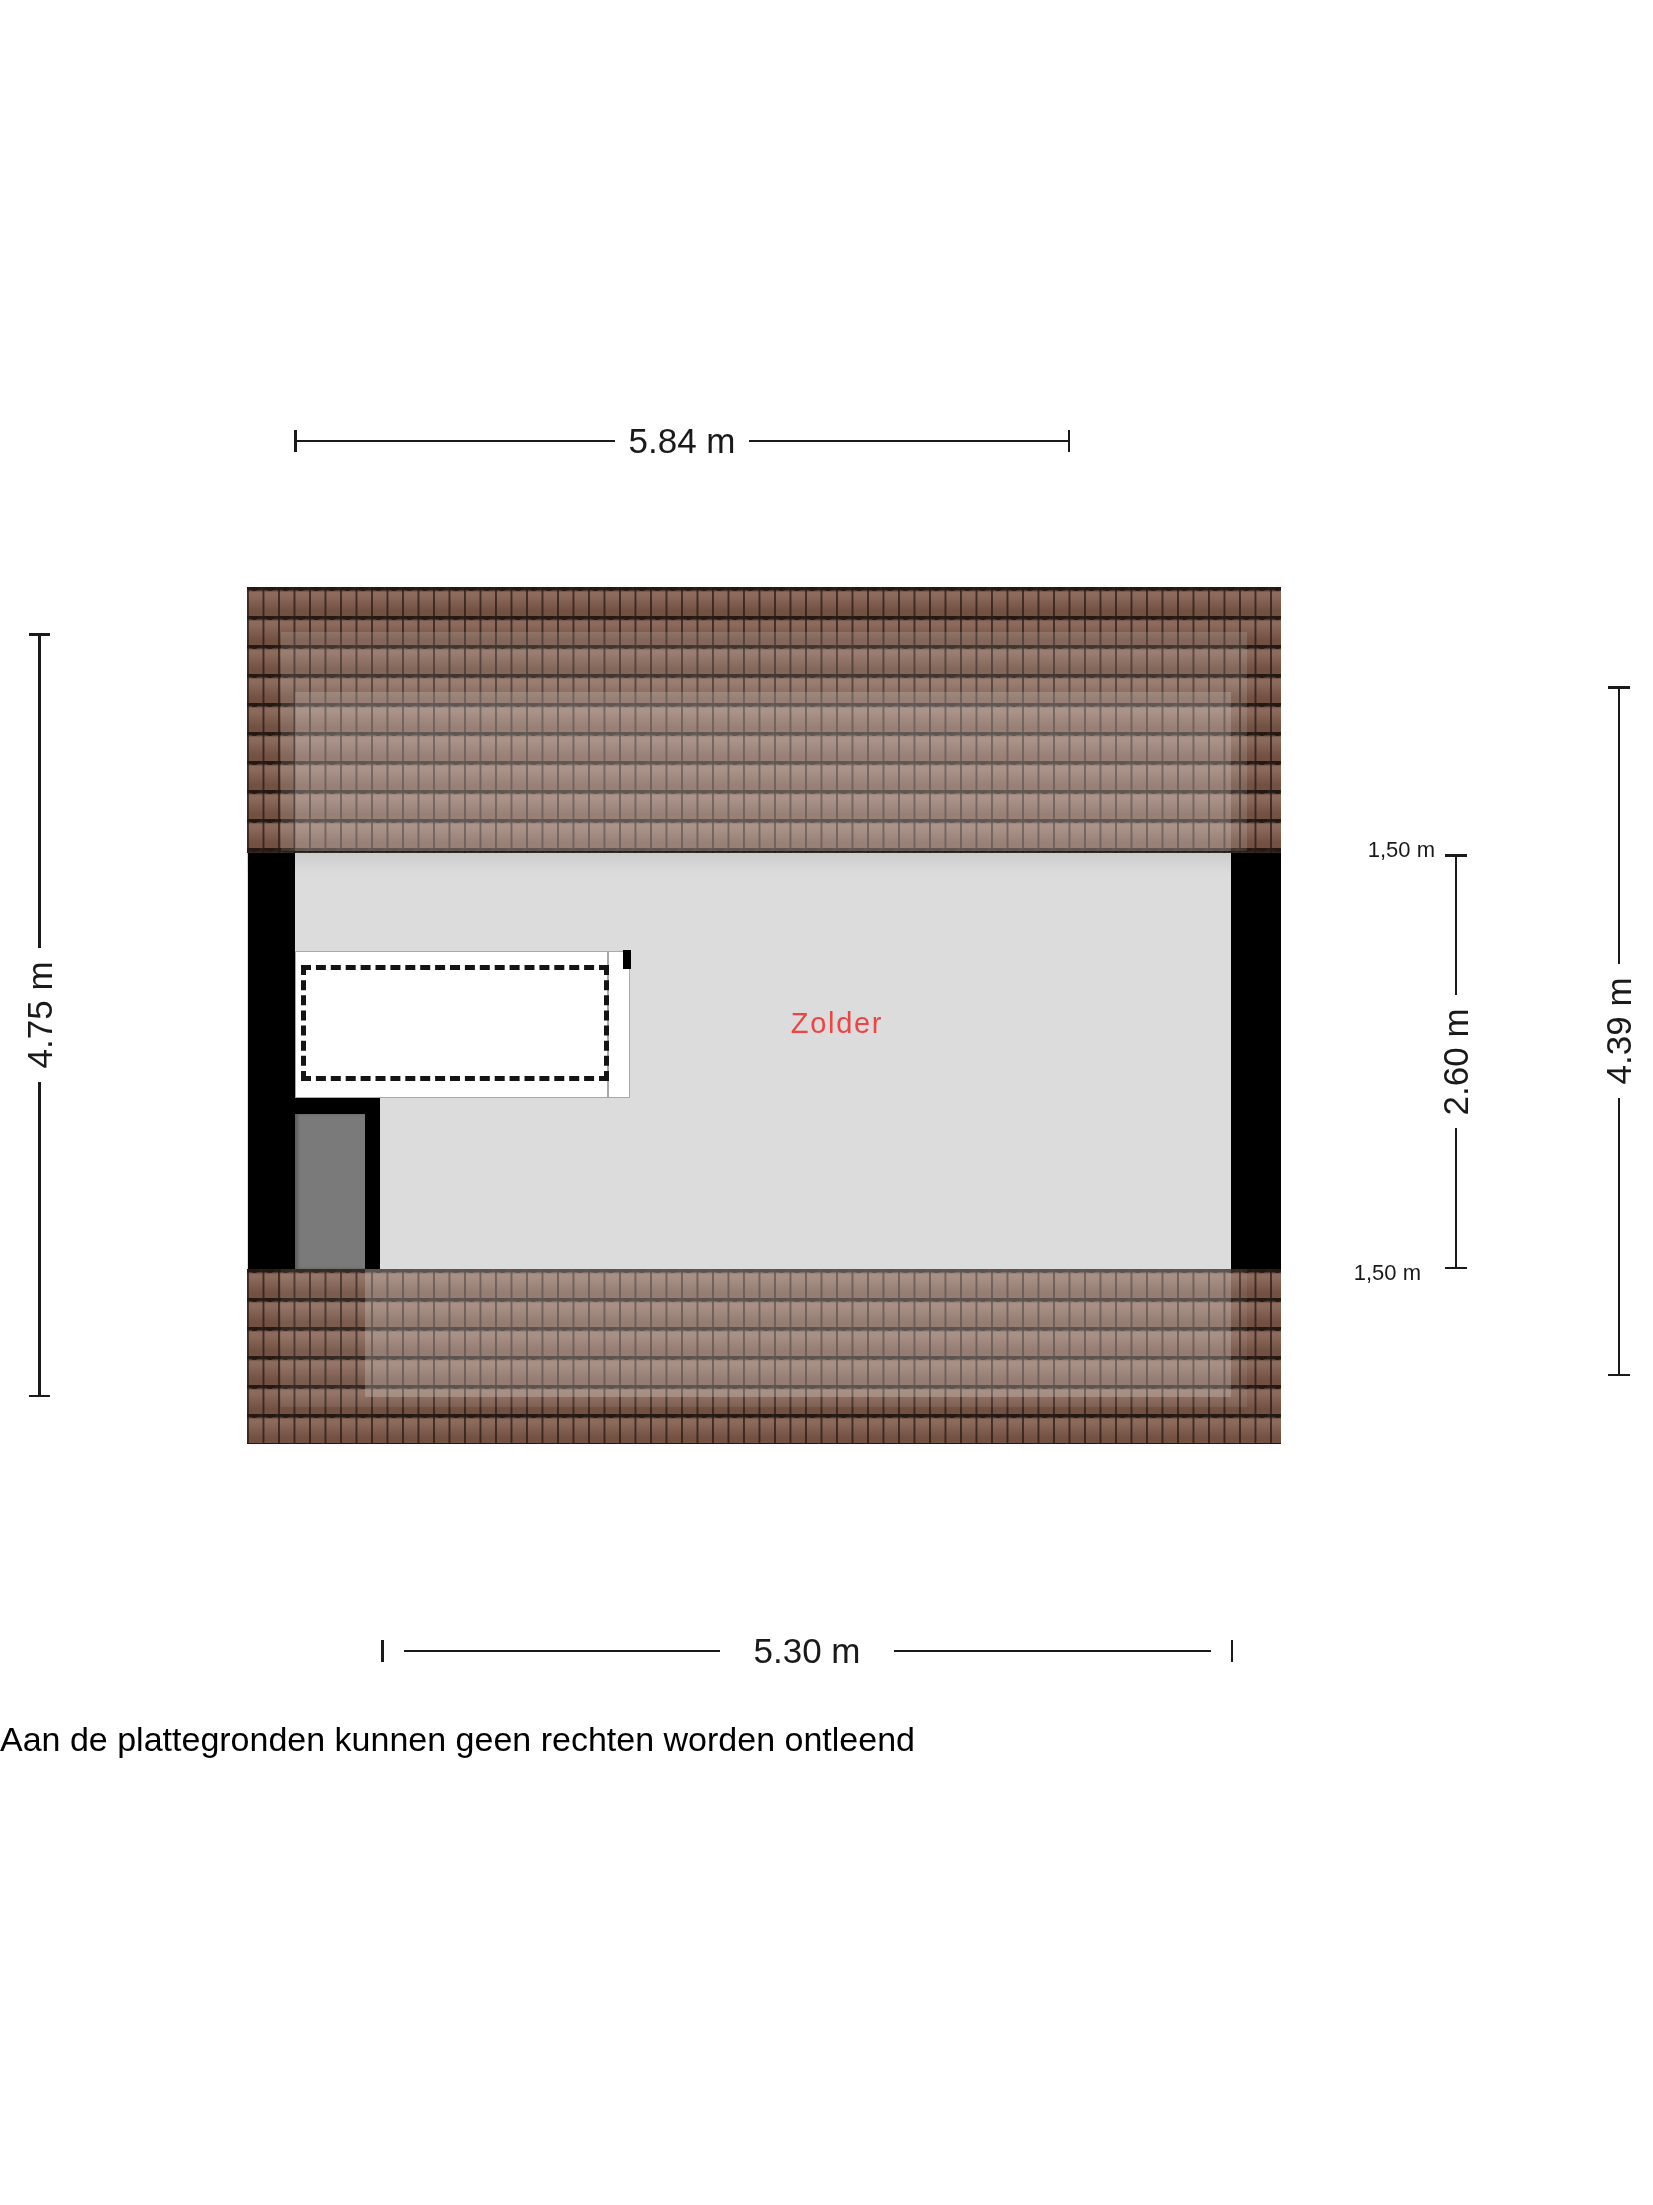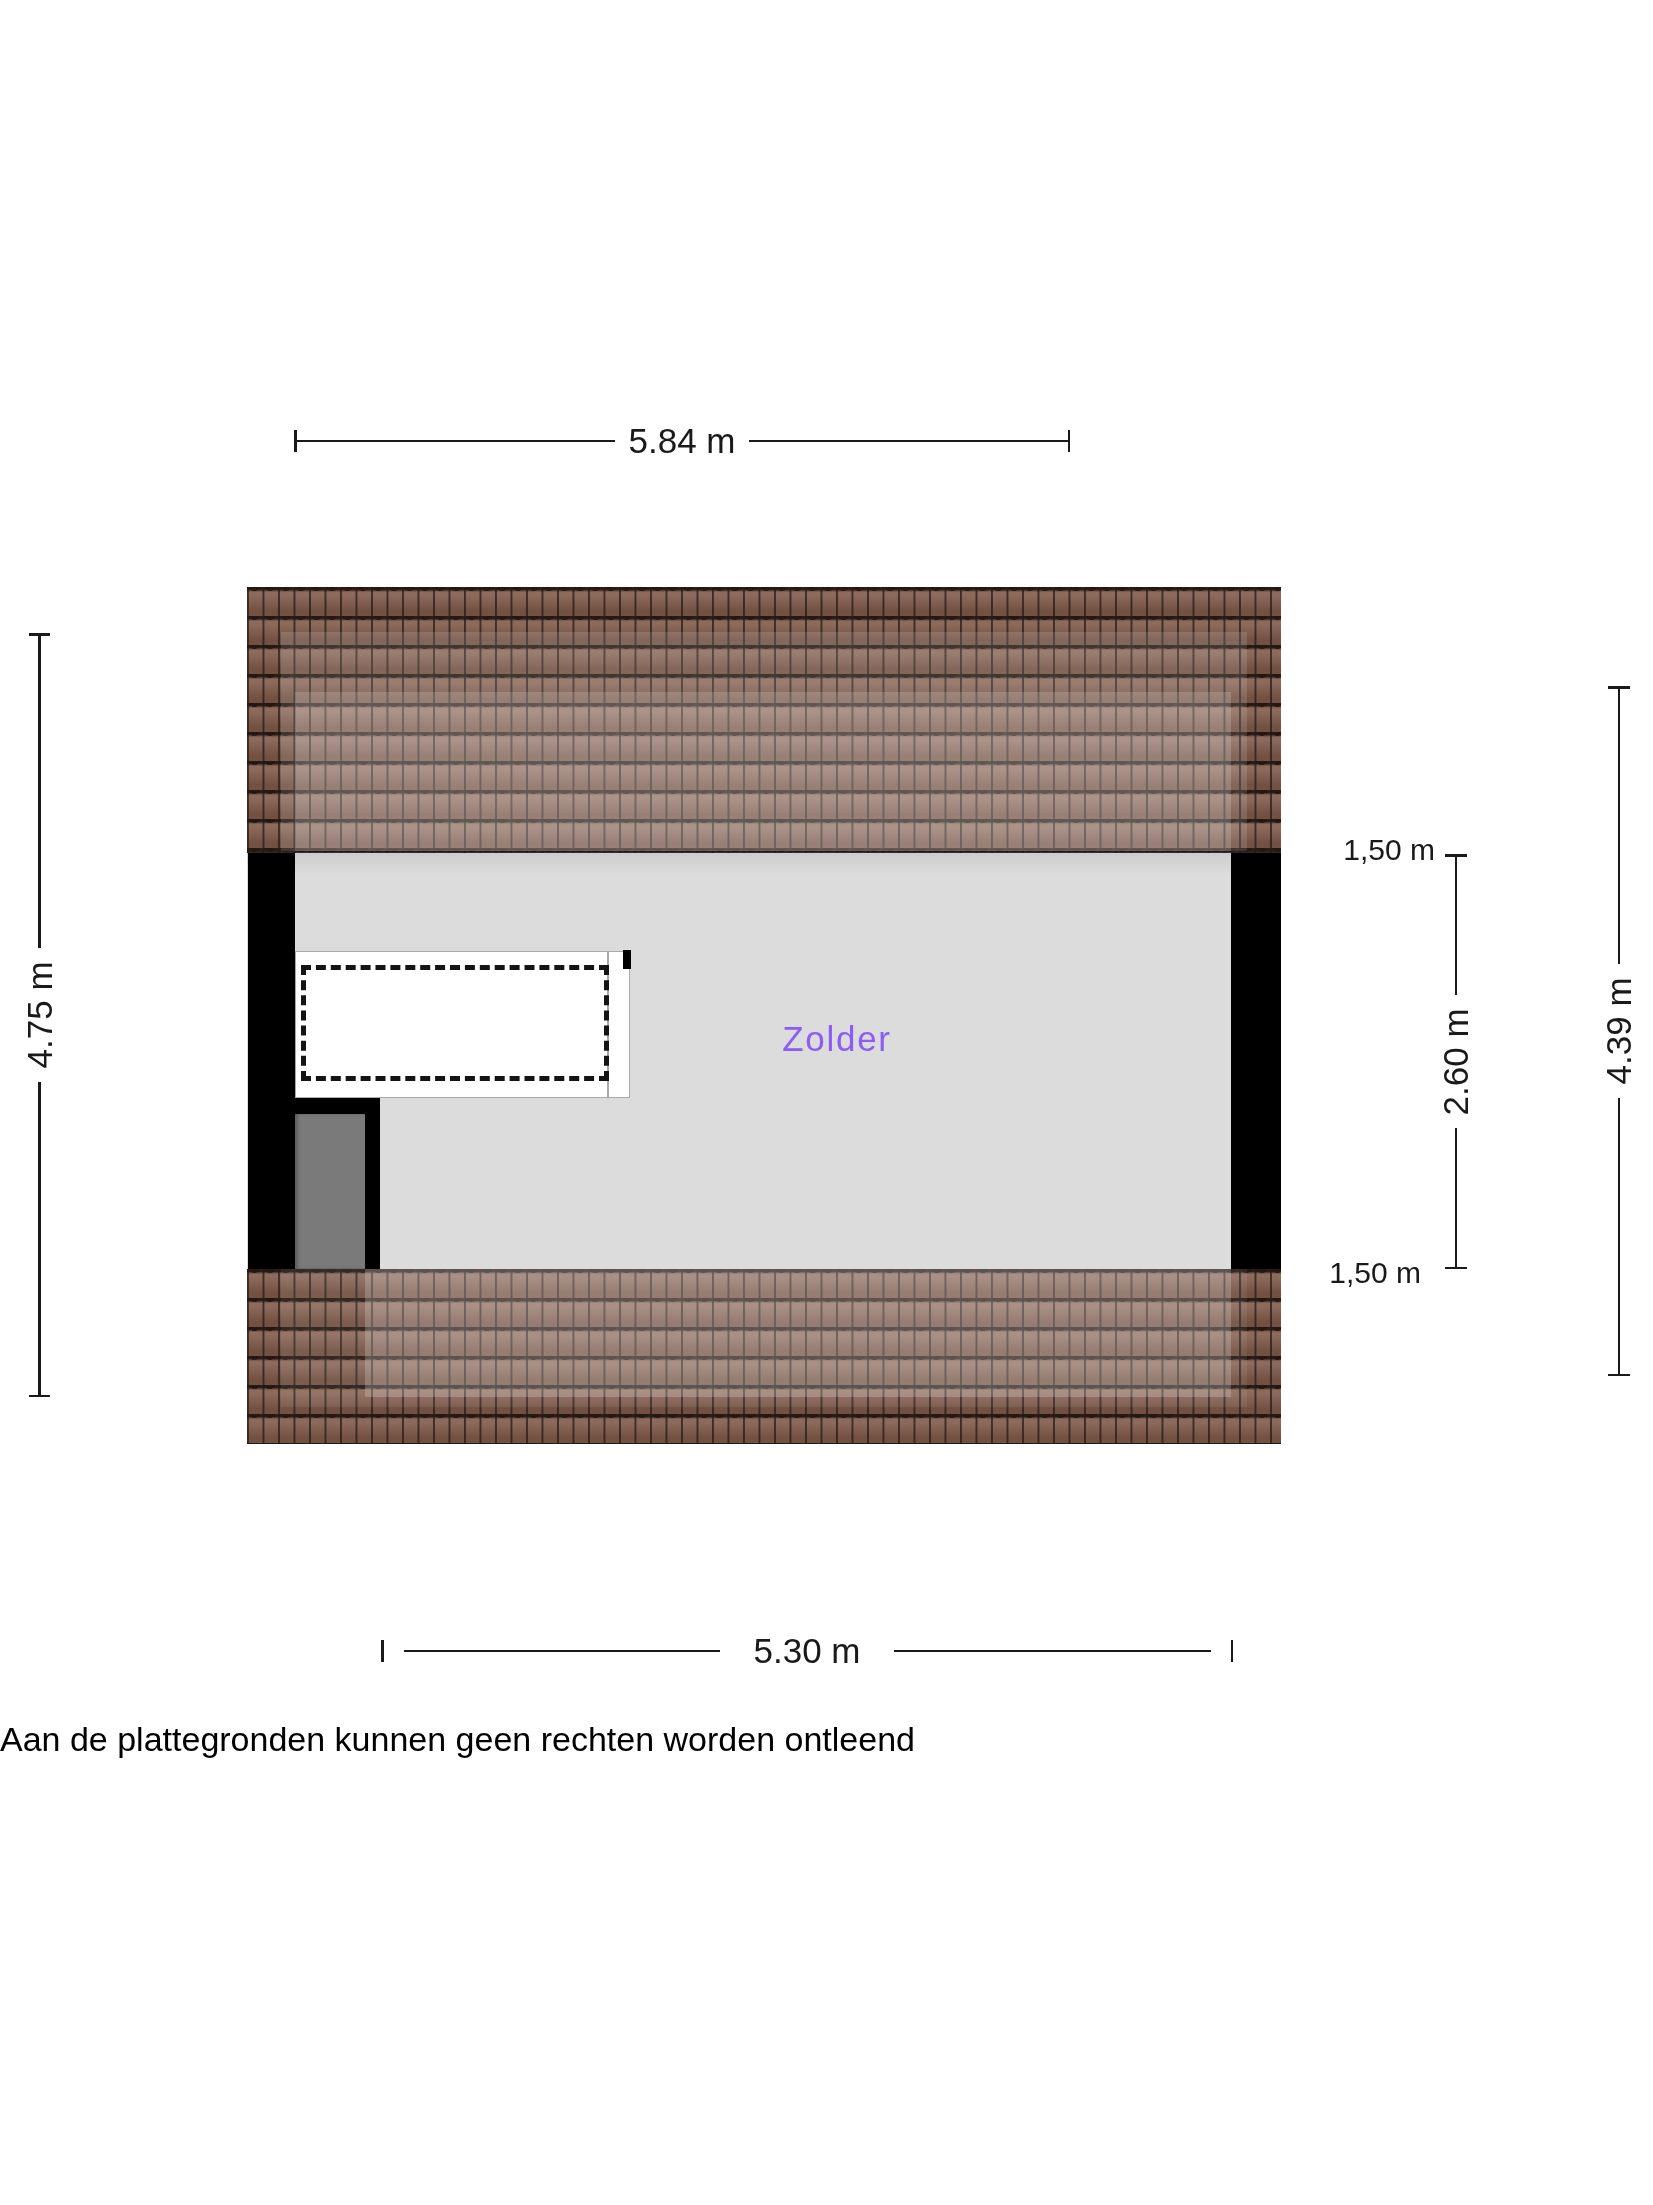--- a/index.html
+++ b/index.html
@@ -13,21 +13,21 @@
   .hdim .tick{width:2.5px;height:21.5px;background:var(--dim-line,#1a1a1a);}
   .hdim .seg{flex:1;height:2.5px;background:var(--dim-line,#1a1a1a);}
   .hdim .lbl{font-size:35px;line-height:38px;padding:0 13.2px;white-space:nowrap;}
   .vdim{position:absolute;display:flex;flex-direction:column;align-items:center;}
   .vdim .tick{height:2.5px;width:21.5px;background:var(--dim-line,#1a1a1a);}
   .vdim .seg{flex:1;width:2.5px;background:var(--dim-line,#1a1a1a);}
   .vdim .lbl{
     font-size:35px;padding:13.2px 0;white-space:nowrap;
     writing-mode:vertical-rl;transform:rotate(180deg);
   }
-  .sidelabel{position:absolute;font-size:30px;line-height:40px;white-space:nowrap;}
+  .sidelabel{position:absolute;font-size:22px;line-height:40px;white-space:nowrap;}
   
   .plan{position:absolute;left:247px;top:587px;width:1034px;height:857px;}
   .tiles{
     background-color:var(--tile-base,#7f5a4b);
     background-image:
       radial-gradient(ellipse 9px 5px at 7.4px 0.8px, rgba(36,24,18,0.95) 0 55%, rgba(36,24,18,0) 64%),
       linear-gradient(180deg, rgba(36,24,18,0.92) 0 2.5px, rgba(36,24,18,0) 5px),
       linear-gradient(90deg, rgba(36,24,18,0.72) 0 2.1px, rgba(36,24,18,0) 2.1px),
       linear-gradient(180deg, rgba(255,255,255,0.10) 3.3px 8.3px, rgba(0,0,0,0.10) 24px 29px);
     background-size:15.5px 29px, 100% 29px, 15.5px 29px, 100% 29px;
@@ -41,22 +41,22 @@
     background-image:linear-gradient(180deg, rgba(0,0,0,0.07), rgba(0,0,0,0) 21.5px);}
   .wall{position:absolute;background:var(--wall,#000000);}
   .stairbox{position:absolute;left:48px;top:364px;width:335px;height:147px;
     background:#ffffff;border:1.7px solid #a9a9a9;box-sizing:border-box;}
   .stair-divider{position:absolute;right:20px;top:0;bottom:0;width:2.5px;background:#a9a9a9;}
   .stair-dashed{position:absolute;left:5px;top:13.2px;right:20px;bottom:15.7px;
     border:5px dashed #141414;}
   .stair-nub{position:absolute;right:-1.7px;top:-1.7px;width:7.4px;height:19px;background:#000;}
   .door{position:absolute;left:48px;top:527px;width:70px;height:155px;
     background:var(--door,#7a7a7a);box-shadow:inset 2.5px 0 3.3px rgba(0,0,0,0.25);}
-  .room-label{position:absolute;left:466px;top:432px;width:248px;text-align:center;
-    font-size:35px;line-height:40px;letter-spacing:1.7px;color:#8b5cf6;}
+  .room-label{position:absolute;left:466px;top:416px;width:248px;text-align:center;
+    font-size:29px;line-height:40px;letter-spacing:1.7px;color:#ef4444;}
   
   .disclaimer{position:absolute;left:0;top:1718px;width:1518px;
     font-size:34px;line-height:43px;color:#000000;}
 </style>
 </head>
 <body>
 
 <div class="canvas">
 
   <div class="hdim" style="left:294px;top:422px;width:776px;">

